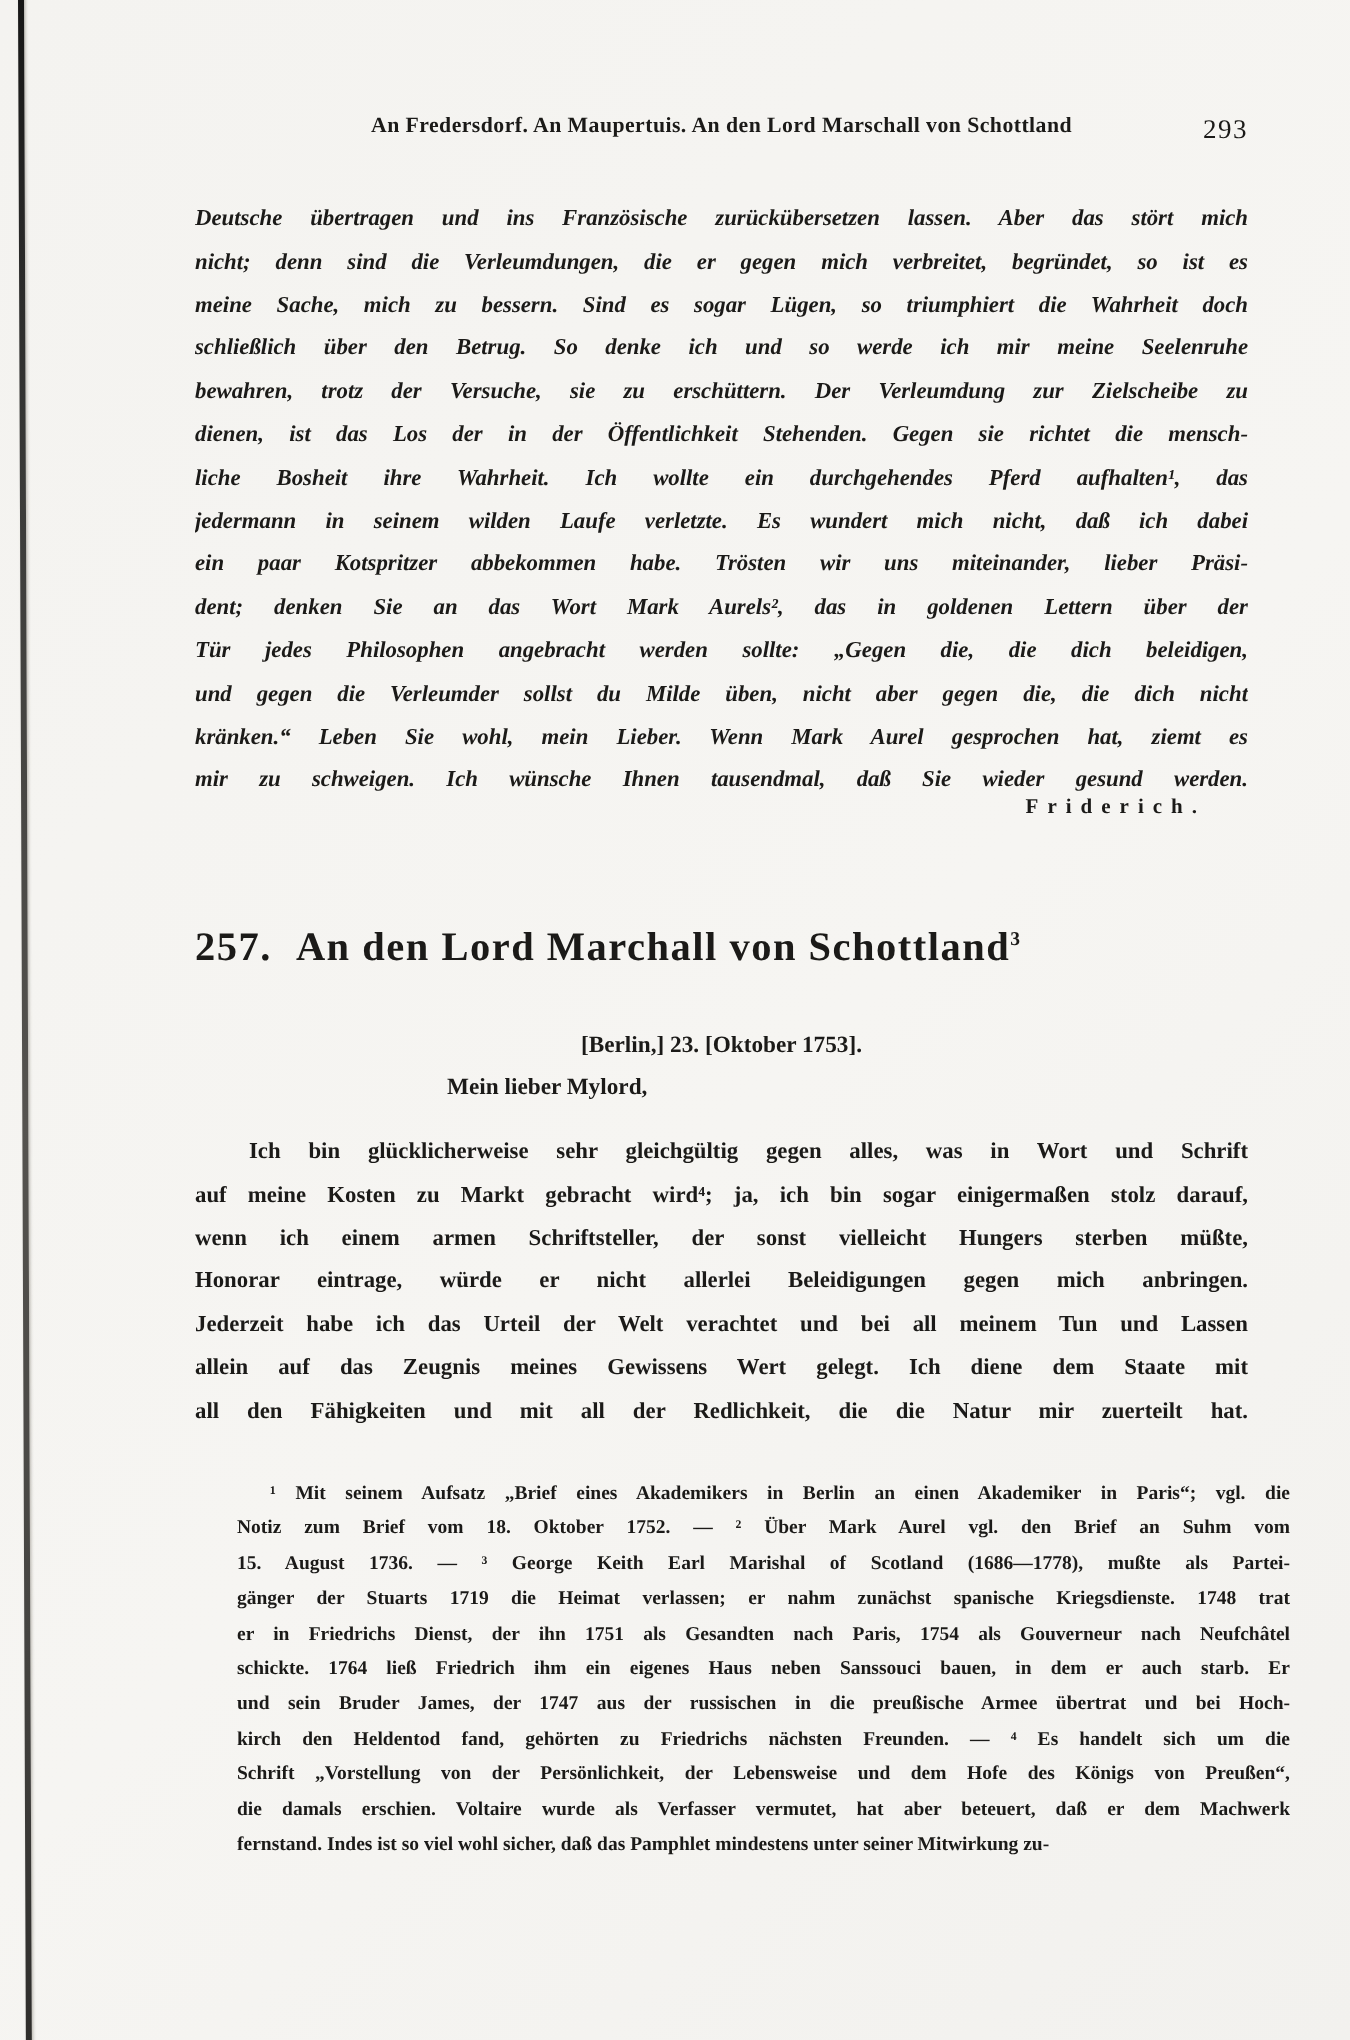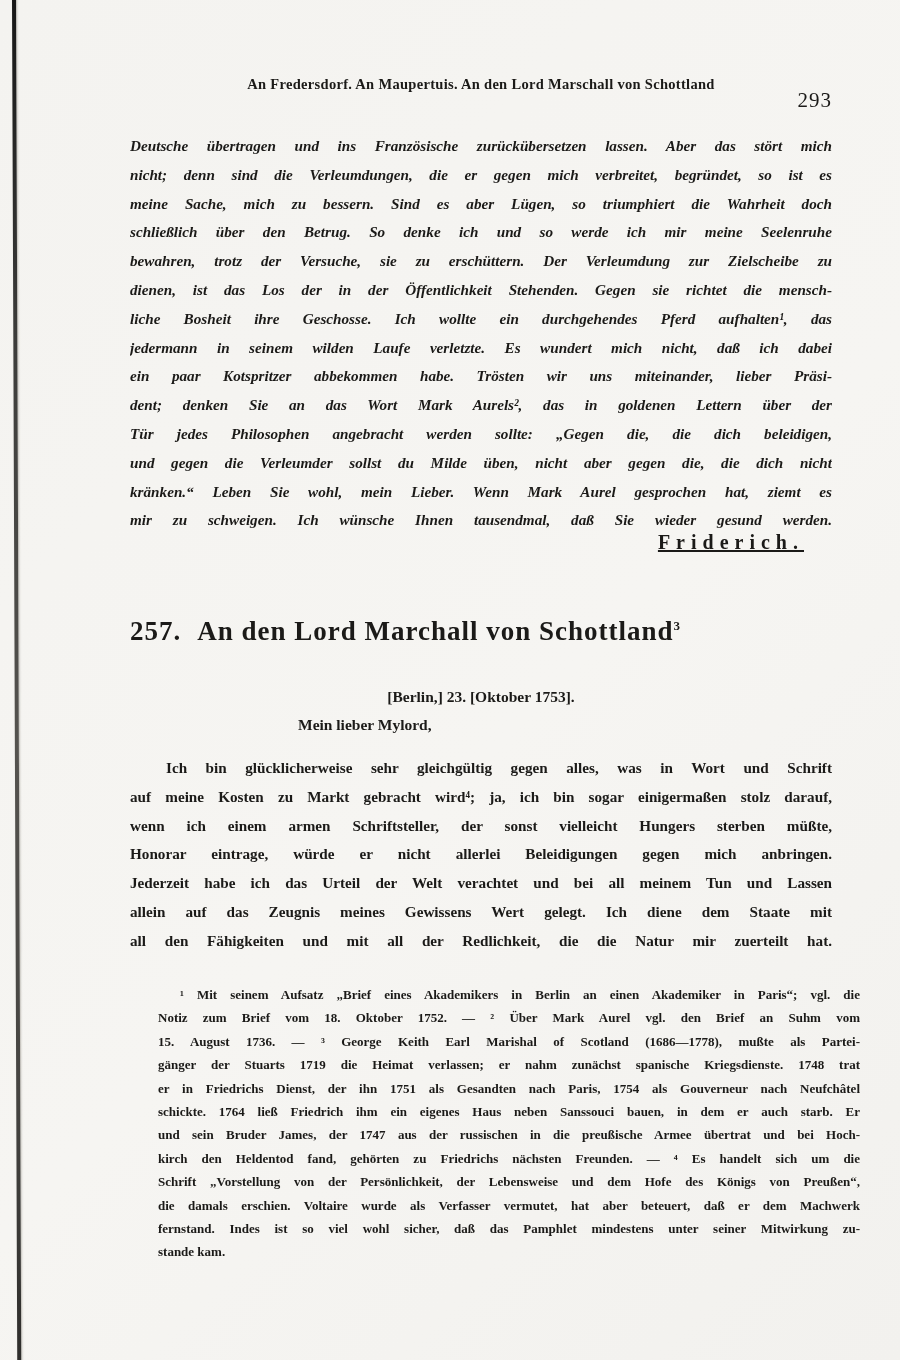--- a/index.html
+++ b/index.html
@@ -30,37 +30,36 @@
     left: 130px; width: 702px;
     box-sizing: border-box;
   }
   .running-header {
     top: 76px; height: 22px;
     font-size: 14.5px; font-weight: bold;
     text-align: center;
     letter-spacing: 0.3px;
   }
   .rh-page {
-    position: absolute; right: 0; top: 12px;
-    font-weight: normal; font-size: 21px; letter-spacing: 1px;
+    position: absolute; right: 0; top: 0;
+    font-weight: normal; font-size: 18px; letter-spacing: 1px;
   }
   .para1 { top: 132px; font-style: italic; }
   .tline {
     height: 28.8px; line-height: 28.8px;
     font-size: 15.2px; font-weight: bold;
     text-align: justify;
     text-align-last: justify;
     overflow: hidden; white-space: nowrap;
   }
   .signature {
     top: 531px;
     text-align: right; padding-right: 28px;
-    font-size: 20px; font-weight: bold;
+    font-size: 14px; font-weight: bold;
     letter-spacing: 6px;
-    text-decoration: underline;
   }
   .heading {
     top: 616px;
     text-align: left;
     font-size: 27px; font-weight: bold;
     letter-spacing: 1px;
     white-space: nowrap;
   }
   .heading .num { margin-right: 16px; }
   .heading sup { font-size: 13px; letter-spacing: 0; }
@@ -92,25 +91,25 @@
   <div class="binding-line"></div>
 
   <div class="col running-header">
     <span class="rh-title">An Fredersdorf. An Maupertuis. An den Lord Marschall von Schottland</span>
     <span class="rh-page">293</span>
   </div>
 
   <div class="col para1">
       <div class="tline">Deutsche übertragen und ins Französische zurückübersetzen lassen. Aber das stört mich</div>
       <div class="tline">nicht; denn sind die Verleumdungen, die er gegen mich verbreitet, begründet, so ist es</div>
-      <div class="tline">meine Sache, mich zu bessern. Sind es aber Lügen, so triumphiert die Wahrheit doch</div>
+      <div class="tline">meine Sache, mich zu bessern. Sind es sogar Lügen, so triumphiert die Wahrheit doch</div>
       <div class="tline">schließlich über den Betrug. So denke ich und so werde ich mir meine Seelenruhe</div>
       <div class="tline">bewahren, trotz der Versuche, sie zu erschüttern. Der Verleumdung zur Zielscheibe zu</div>
       <div class="tline">dienen, ist das Los der in der Öffentlichkeit Stehenden. Gegen sie richtet die mensch-</div>
-      <div class="tline">liche Bosheit ihre Geschosse. Ich wollte ein durchgehendes Pferd aufhalten¹, das</div>
+      <div class="tline">liche Bosheit ihre Wahrheit. Ich wollte ein durchgehendes Pferd aufhalten¹, das</div>
       <div class="tline">jedermann in seinem wilden Laufe verletzte. Es wundert mich nicht, daß ich dabei</div>
       <div class="tline">ein paar Kotspritzer abbekommen habe. Trösten wir uns miteinander, lieber Präsi-</div>
       <div class="tline">dent; denken Sie an das Wort Mark Aurels², das in goldenen Lettern über der</div>
       <div class="tline">Tür jedes Philosophen angebracht werden sollte: „Gegen die, die dich beleidigen,</div>
       <div class="tline">und gegen die Verleumder sollst du Milde üben, nicht aber gegen die, die dich nicht</div>
       <div class="tline">kränken.“ Leben Sie wohl, mein Lieber. Wenn Mark Aurel gesprochen hat, ziemt es</div>
       <div class="tline">mir zu schweigen. Ich wünsche Ihnen tausendmal, daß Sie wieder gesund werden.</div>
     </div>
 
   <div class="col signature">Friderich.</div>
@@ -138,16 +137,15 @@
       <div class="tline">Notiz zum Brief vom 18. Oktober 1752. — ² Über Mark Aurel vgl. den Brief an Suhm vom</div>
       <div class="tline">15. August 1736. — ³ George Keith Earl Marishal of Scotland (1686—1778), mußte als Partei-</div>
       <div class="tline">gänger der Stuarts 1719 die Heimat verlassen; er nahm zunächst spanische Kriegsdienste. 1748 trat</div>
       <div class="tline">er in Friedrichs Dienst, der ihn 1751 als Gesandten nach Paris, 1754 als Gouverneur nach Neufchâtel</div>
       <div class="tline">schickte. 1764 ließ Friedrich ihm ein eigenes Haus neben Sanssouci bauen, in dem er auch starb. Er</div>
       <div class="tline">und sein Bruder James, der 1747 aus der russischen in die preußische Armee übertrat und bei Hoch-</div>
       <div class="tline">kirch den Heldentod fand, gehörten zu Friedrichs nächsten Freunden. — ⁴ Es handelt sich um die</div>
       <div class="tline">Schrift „Vorstellung von der Persönlichkeit, der Lebensweise und dem Hofe des Königs von Preußen“,</div>
       <div class="tline">die damals erschien. Voltaire wurde als Verfasser vermutet, hat aber beteuert, daß er dem Machwerk</div>
       <div class="tline">fernstand. Indes ist so viel wohl sicher, daß das Pamphlet mindestens unter seiner Mitwirkung zu-</div>
-      <div class="tline">stande kam.</div>
     </div>
 
 </div>
 
 </body></html>

